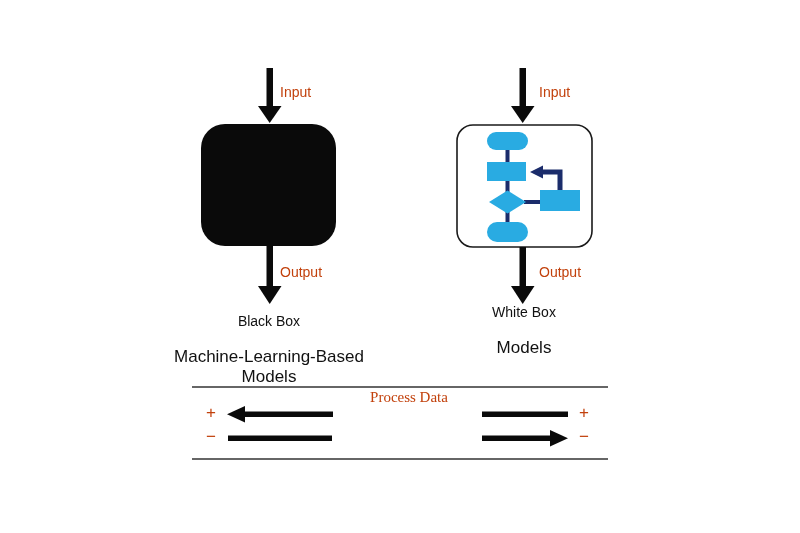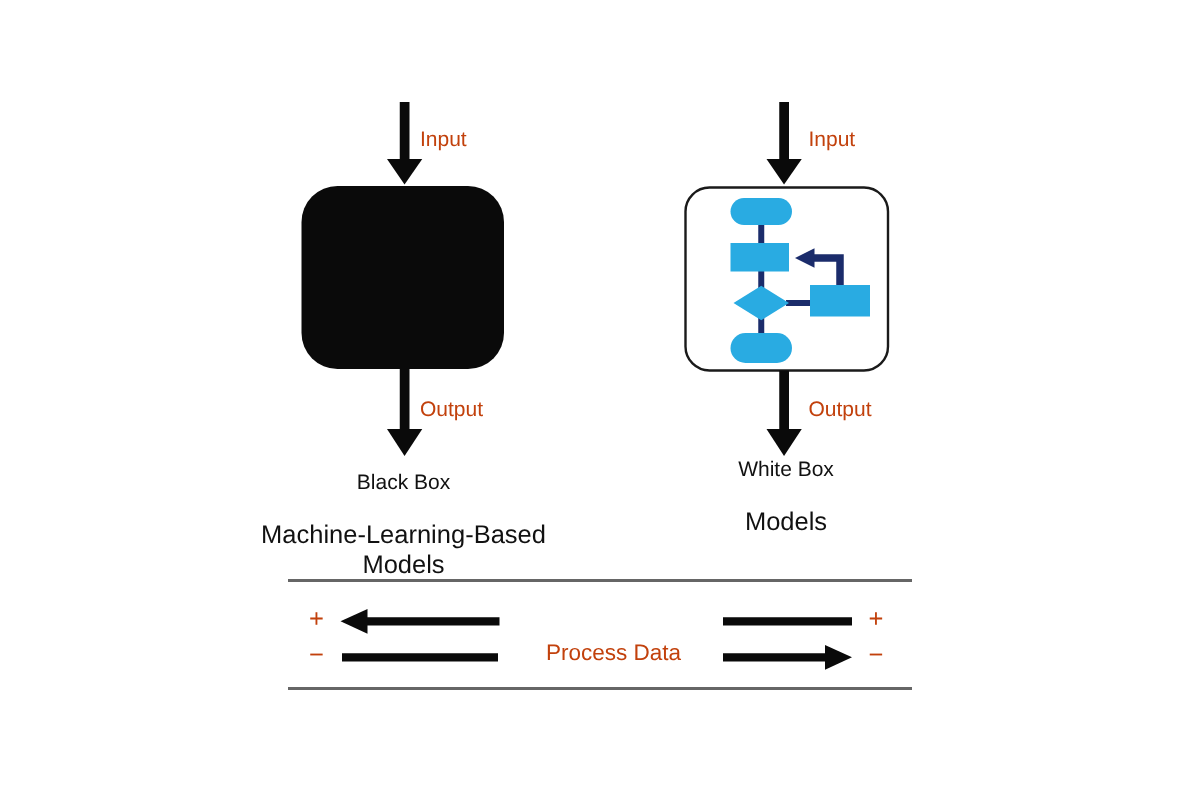--- a/index.html
+++ b/index.html
@@ -130,19 +130,19 @@
 
   <div class="lbl io-label" style="left:539px; top:84px;">Input</div>
   <div class="lbl io-label" style="left:539px; top:264px;">Output</div>
 
   <div class="caption-block" style="left:414px; top:304px;">
     <div class="caption-title">White Box</div>
     <div class="caption-sub">Models</div>
   </div>
 
   <div class="lbl sign" style="left:202px; top:403px;">+</div>
-  <div class="lbl scale-label" style="left:309px; top:427px;">Process Data</div>
+  <div class="lbl scale-label" style="left:309px; top:389px;font-family:Liberation Serif, serif;">Process Data</div>
   <div class="lbl sign" style="left:575px; top:403px;">+</div>
 
   <div class="lbl sign" style="left:202px; top:427px;">−</div>
   <div class="lbl sign" style="left:575px; top:427px;">−</div>
 
 </div>
 
 </body></html>

